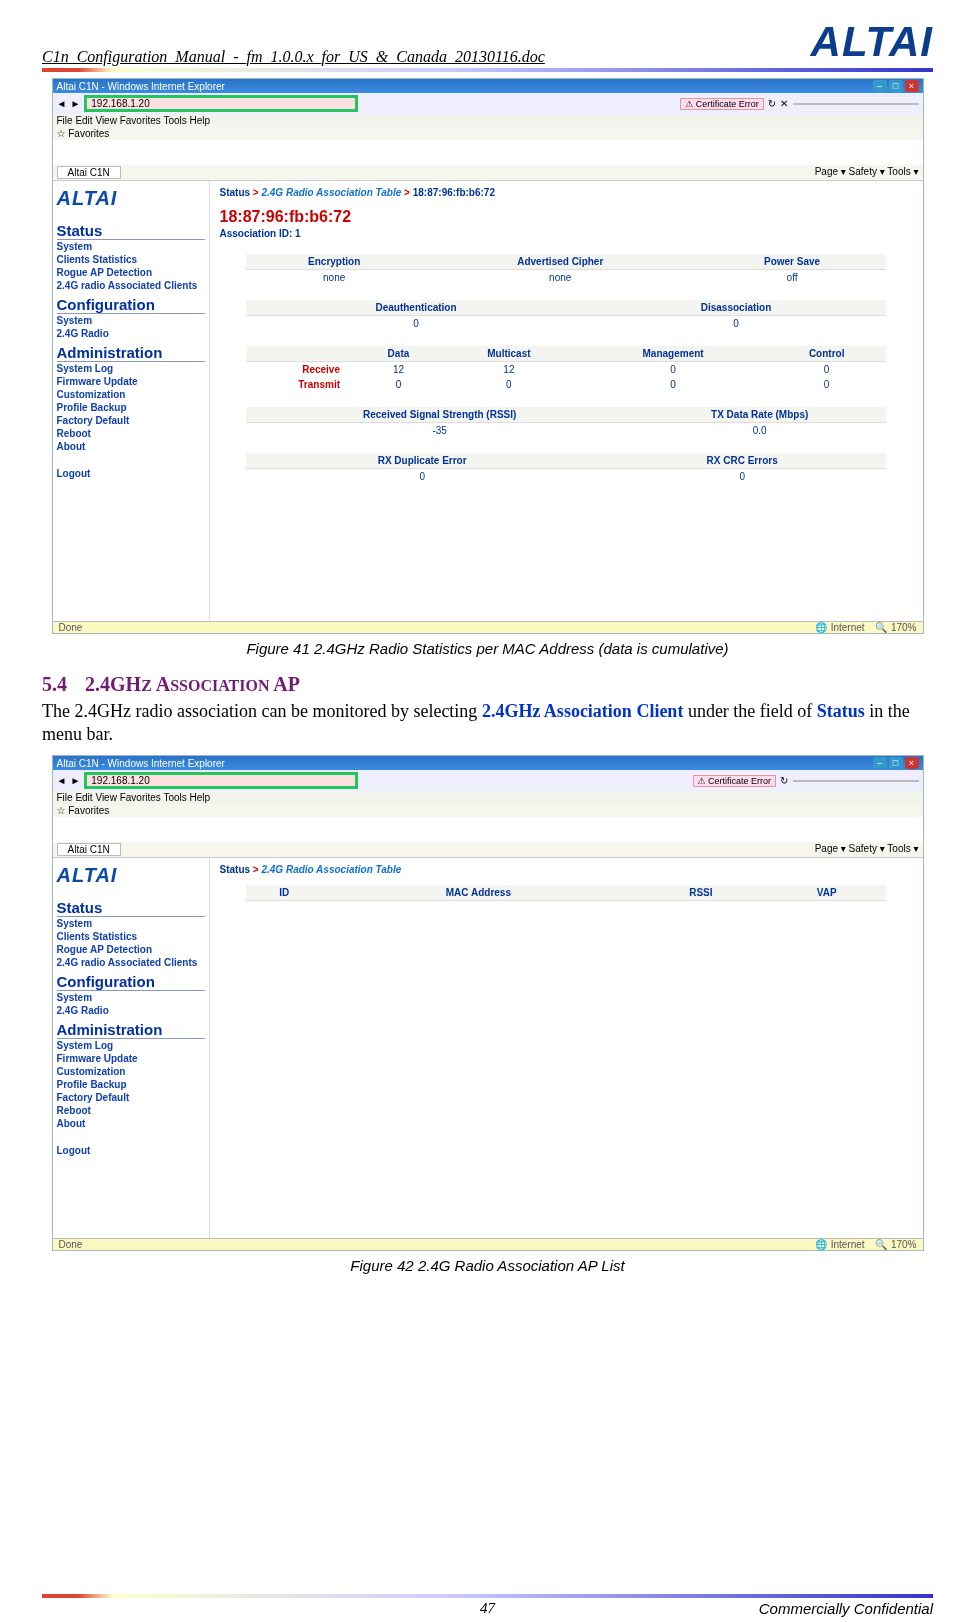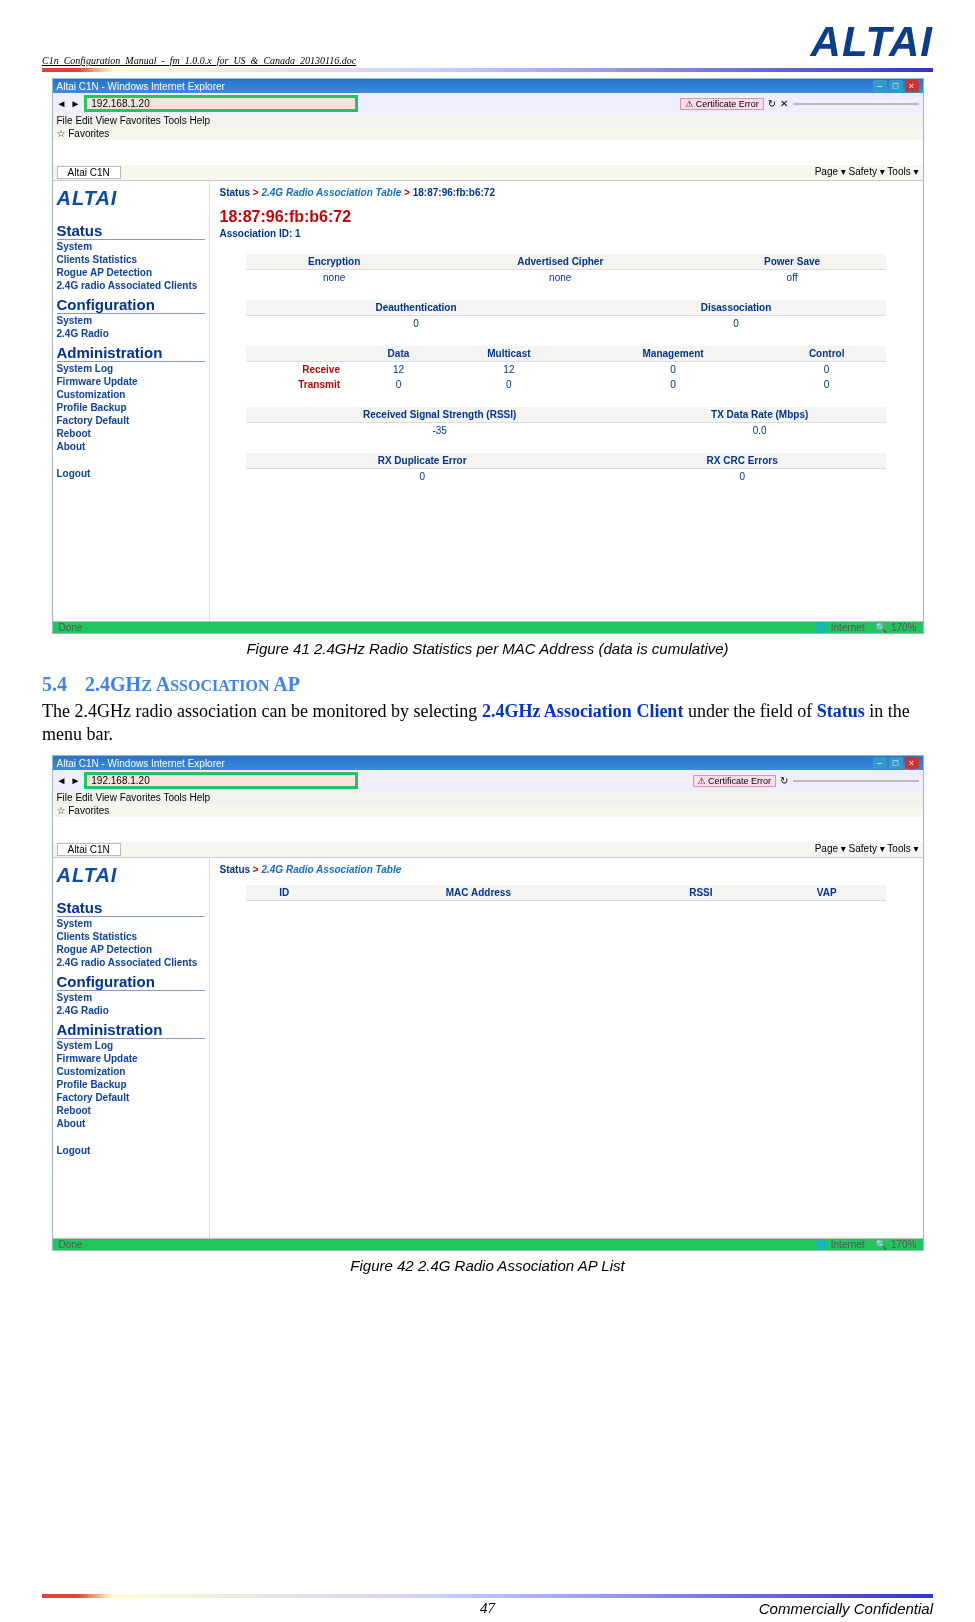--- a/index.html
+++ b/index.html
@@ -1,18 +1,18 @@
 <!DOCTYPE html>
 <html><head>
 <meta charset="utf-8">
 <style>
   body { margin:0; font-family:"Times New Roman",serif; font-size:17px; color:#000; background:#fff; width:975px; }
   .page { padding:18px 42px 10px 42px; position:relative; min-height:1600px; box-sizing:border-box; }
   .pg-header { display:flex; justify-content:space-between; align-items:flex-end; }
-  .doc-title { text-decoration:underline; font-style:italic; font-size:10px;margin-top:28px; }
+  .doc-title { text-decoration:underline; font-style:italic; font-size:16px;margin-top:28px; }
   .logo-altai { font-family:Arial,sans-serif; font-weight:900; color:#0a3e8c; font-size:42px; font-style:italic; letter-spacing:1px; }
   .rule-bar { height:4px; background:linear-gradient(to right,#d43,#d43 4%,#ffc 8%,#ccf 45%,#33c 100%); margin:2px 0 6px; }
   .shot { margin:0 auto; width:870px; border:1px solid #9bb; background:#fff; font-family:Arial,sans-serif; font-size:10px; }
   .win-title { background:linear-gradient(to bottom,#2a72c8,#3a8ce0); color:#fff; padding:1px 4px; display:flex; justify-content:space-between; align-items:center; font-size:10px; }
   .win-btns span { display:inline-block; width:14px; height:12px; background:#c33; border-radius:2px; margin-left:2px; text-align:center; line-height:12px; color:#fff; font-size:9px; }
   .win-btns .mn { background:#39c; }
   .addr-row { background:#eef; padding:2px 4px; display:flex; align-items:center; gap:4px; }
   .addr-box { background:#fff; border:3px solid #22c55e; padding:0 4px; width:260px; font-size:10px; background:#ffe0e0; }
   .cert-err { background:#fde; border:1px solid #d99; padding:0 4px; font-size:9px; }
   .menu-row { background:#f3f3ee; padding:1px 4px; }
@@ -28,23 +28,23 @@
   .crumb { font-weight:bold; margin-bottom:10px; }
   .crumb .c1 { color:#003399; }
   .crumb .c2 { color:#1070d0;font-style:italic; }
   .crumb .sep { color:#c00; font-weight:bold; }
   .mac-big { color:#c00; font-weight:bold; font-size:16px; margin:4px 0 2px; }
   .assoc { color:#003399; font-weight:bold; font-size:10px; margin-bottom:8px; }
   .tbl { width:640px; border-collapse:collapse; font-size:10px; margin:15px auto 8px; text-align:center; }
   .tbl th { color:#003399; font-weight:bold; background:#f4f4f0; padding:2px 4px; border-bottom:1px solid #ddd; }
   .tbl td { color:#003399; padding:2px 4px; }
   .tbl .rowhead { color:#c00; font-weight:bold; text-align:right; padding-right:18px; width:90px; }
-  .status-row { background:#22c55e; padding:0 6px; display:flex; justify-content:space-between; font-size:10px; color:#555; border-top:1px solid #bbb; }
+  .status-row { background:#fef9c3; padding:0 6px; display:flex; justify-content:space-between; font-size:10px; color:#555; border-top:1px solid #bbb; }
   .fig-caption { text-align:center; font-style:italic; font-family:Arial,sans-serif; font-size:15px; margin:6px 0 16px; }
-  .section-head { color:#3b82f6; font-family:"Times New Roman",serif; font-weight:bold; font-size:20px; margin:8px 0 4px; }
+  .section-head { color:#701a75; font-family:"Times New Roman",serif; font-weight:bold; font-size:20px; margin:8px 0 4px; }
   .section-head .num { padding-right:18px; }
   .body-text { font-size:18px; line-height:1.25; margin-bottom:10px; }
   .body-text .hl { color:#0033cc; font-weight:bold; }
   .footer-rule { height:4px; background:linear-gradient(to right,#d43,#d43 4%,#ffc 8%,#ccf 45%,#33c 100%); margin-top:320px; }
   .footer-row { display:flex; justify-content:center; position:relative; font-style:italic; font-size:15px; padding-top:2px; }
   .footer-page { }
   .footer-right { position:absolute; right:0; font-family:Arial,sans-serif; }
   .shot2 .shot-body { min-height:380px; }
 </style>
 </head>

